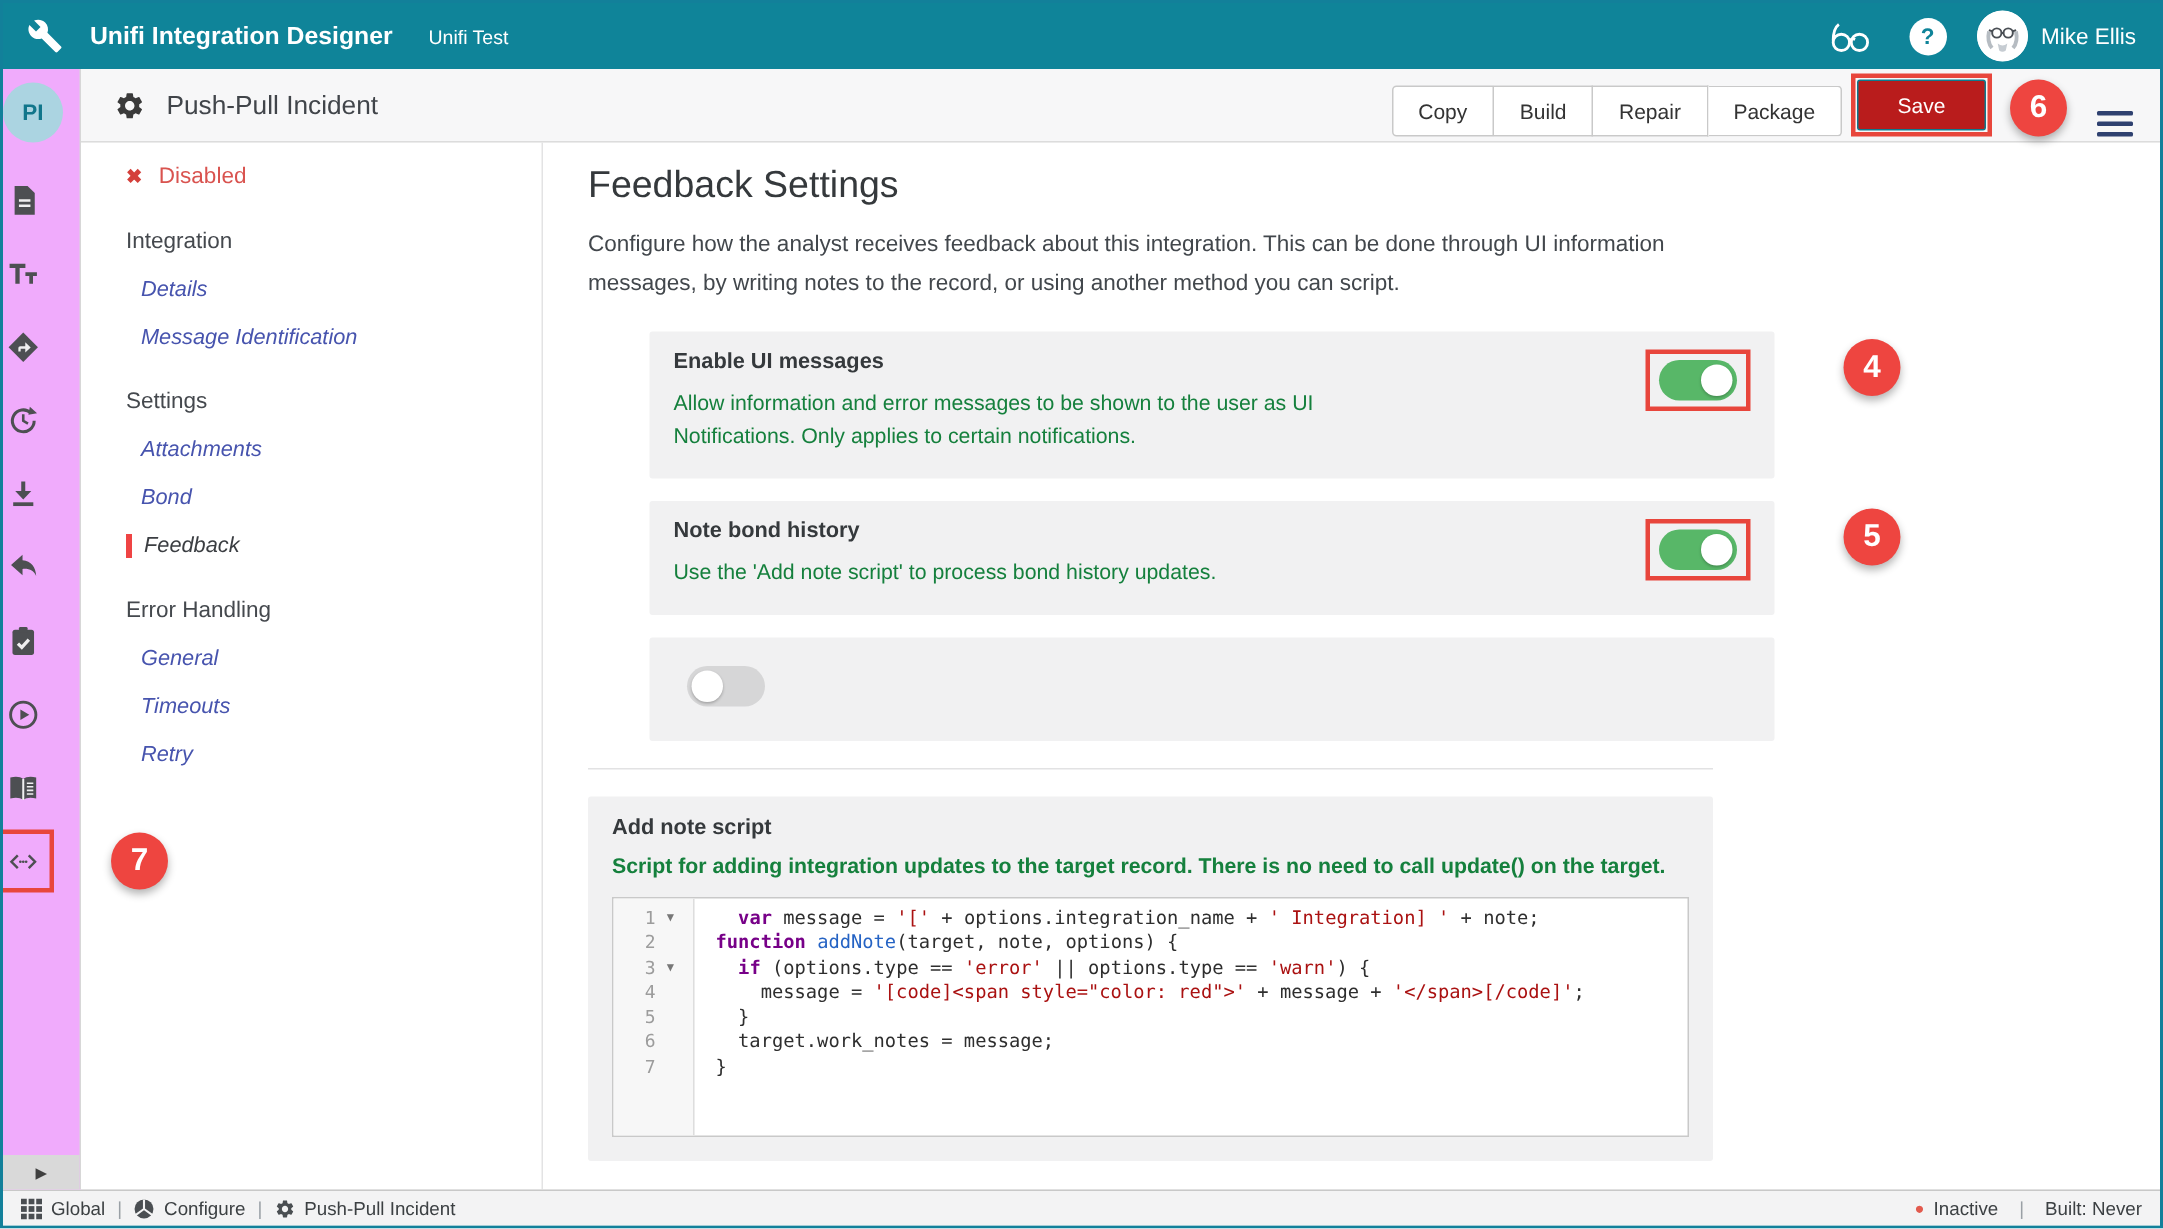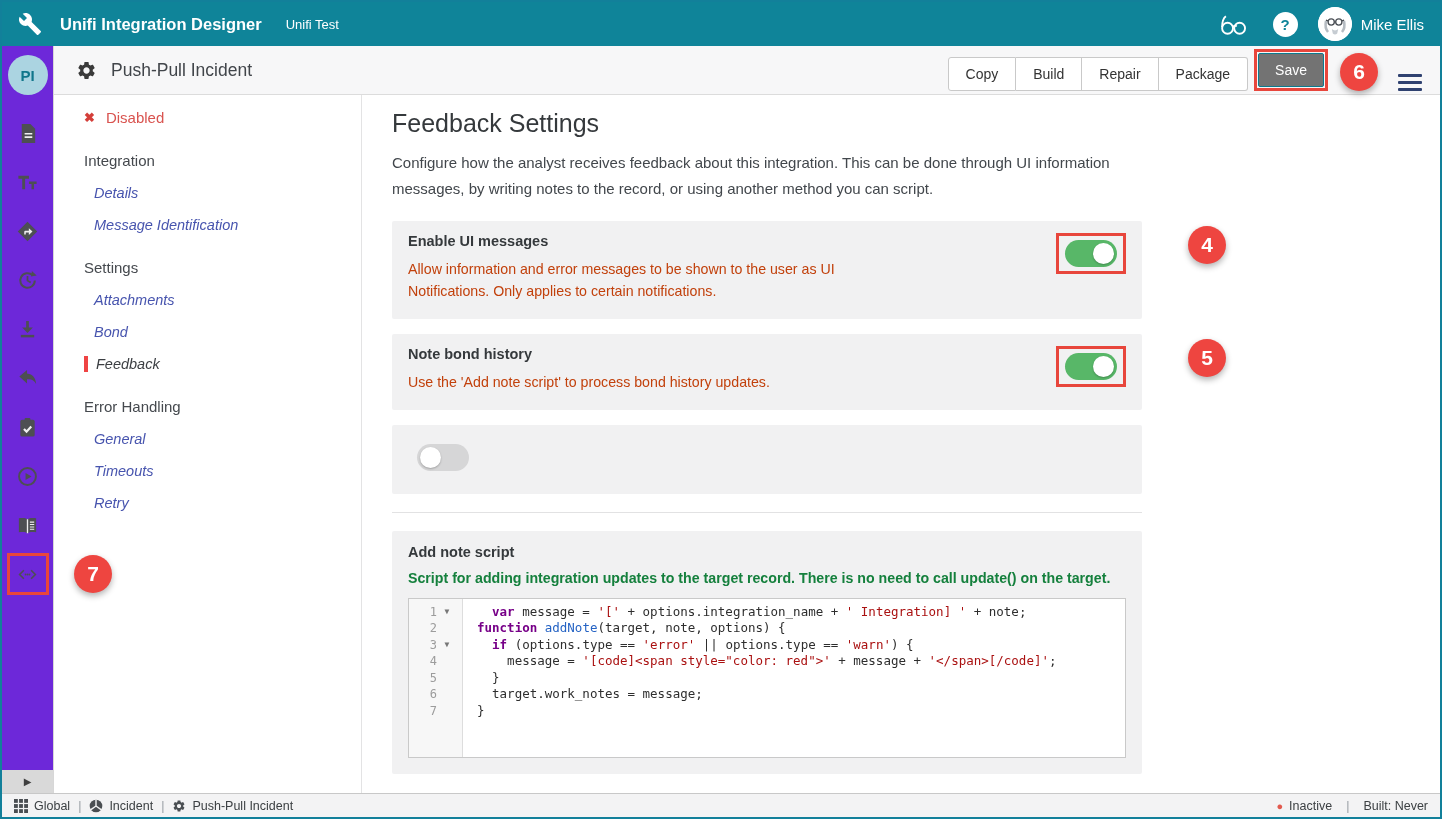--- a/index.html
+++ b/index.html
@@ -17,22 +17,22 @@
   .tb-right { margin-left:auto; display:flex; align-items:center; }
   .tb-glasses { width:32px; height:26px; display:flex; }
   .tb-help { width:25px; height:25px; border-radius:50%; background:#fff; color:#0f8499;
              font-weight:bold; font-size:15px; display:flex; align-items:center; justify-content:center; margin-left:24px; }
   .tb-avatar { width:34px; height:34px; border-radius:50%; overflow:hidden; margin-left:20px; background:#fff; }
   .tb-user { color:#fff; font-size:15px; margin-left:9px; }
 
   
   .app-body { flex:1; display:flex; min-height:0; }
 
-  .sidebar { width:52px; flex:0 0 52px; background:#6d28d9; border-right:1px solid #d7d7d7;
-             position:relative; display:flex; flex-direction:column; align-items:center; }
+  .sidebar { width:52px; flex:0 0 52px; background:#f0abfc; border-right:1px solid #d7d7d7;
+             position:relative; display:flex; flex-direction:column; align-items:flex-start; }
   .avatar-pi { width:40px; height:40px; border-radius:50%; background:#abd4e1; color:#11768b;
                font-weight:bold; font-size:15px; display:flex; align-items:center; justify-content:center; margin-top:9px; }
   .icon-stack { margin-top:25px; display:flex; flex-direction:column; gap:23px; align-items:center; }
   .icon-cell { width:26px; height:26px; display:flex; align-items:center; justify-content:center; }
   .icon-cell svg { width:23px; height:23px; fill:#4d4f52; }
   .icon-cell.annotated { outline:3px solid #e8463c; outline-offset:5px; }
   .expand-btn { position:absolute; bottom:0; left:0; width:51px; height:23px; background:#d9d9d9;
                 display:flex; align-items:center; justify-content:center; color:#3f3f3f; font-size:10px; cursor:pointer; }
 
   .workspace { flex:1; display:flex; flex-direction:column; min-width:0; }
@@ -43,21 +43,21 @@
   .ph-gear { width:21px; height:21px; display:flex; margin-right:14px; }
   .ph-gear svg { fill:#3a3a3a; width:21px; height:21px; }
   .ph-title { font-size:17.5px; color:#41454a; }
   .ph-actions { margin-left:auto; display:flex; align-items:flex-end; }
   .btn-group { display:flex; }
   .hbtn { height:34px; padding:0 17px; background:#fff; border:1px solid #c9c9c9; border-left:none;
           font-size:14px; color:#333; font-family:inherit; cursor:pointer; }
   .hbtn:first-child { border-left:1px solid #c9c9c9; border-radius:3px 0 0 3px; }
   .hbtn:last-child { border-radius:0 3px 3px 0; }
   .save-frame { border:3px solid #e8463c; margin-left:6px; padding:1px; display:flex; }
-  .save-btn { height:34px; padding:0 16px; background:#737373; color:#fff; border:1px solid #0d7habc;
+  .save-btn { height:34px; padding:0 26px; background:#b91c1c; color:#fff; border:1px solid #0d7habc;
               border:1px solid #0d7a8e; font-size:14px; font-family:inherit; border-radius:2px; cursor:pointer; }
   .badge { width:38px; height:38px; border-radius:50%; background:#ee4540; color:#fff; font-size:21px;
            font-weight:bold; display:flex; align-items:center; justify-content:center;
            box-shadow:0 3px 6px rgba(0,0,0,.3); }
   .badge-6 { margin-left:12px; }
   .hamburger { margin-left:20px; display:flex; flex-direction:column; gap:4px; width:24px; cursor:pointer; }
   .hamburger span { height:3px; background:#2f4170; border-radius:1px; }
 
   
   .content-row { flex:1; display:flex; min-height:0; }
@@ -67,24 +67,24 @@
   .nav-status .x-glyph { color:#d43f3a; font-size:13px; font-weight:bold; }
   .nav-section-title { margin-top:26px; font-size:15px; color:#45494e; }
   .nav-item { margin-top:16px; margin-left:10px; font-size:14.5px; color:#4754ae; cursor:pointer;font-style:italic; }
   .nav-item.active { color:#3b3e42; border-left:4px solid #ef4444; padding-left:8px; margin-left:0; }
 
   .main { flex:1; padding:10px 0 0 30px; position:relative; }
   .main-title { font-size:25px; font-weight:400; color:#35393c; margin:4px 0 12px; }
   .main-desc { font-size:15px; color:#42474c; line-height:1.75; max-width:720px; margin-bottom:18px; }
 
   .card { width:750px; background:#f1f1f2; border-radius:2px; padding:12px 16px 16px; margin-bottom:15px;
-          display:flex; position:relative; min-height:66px; }
+          display:flex; position:relative; min-height:66px;margin-left:41px; }
   .card-left { flex:1; }
   .card-title { font-size:14.5px; font-weight:bold; color:#35393c; margin-bottom:9px; }
-  .card-desc { font-size:14.2px; color:#c2410c; line-height:1.6; max-width:470px; }
+  .card-desc { font-size:14.2px; color:#15803d; line-height:1.6; max-width:470px; }
   .toggle-slot { display:flex; align-items:flex-start; }
   .anno-frame { border:3px solid #e8463c; padding:4px 6px; }
   .anno-frame.ghost { border-color:transparent; }
   .toggle { width:52px; height:27px; border-radius:14px; position:relative; cursor:pointer; }
   .toggle.on { background:#58b768; }
   .toggle.off { background:#d6d6d7; }
   .knob { position:absolute; top:3px; width:21px; height:21px; border-radius:50%; background:#fff;
           box-shadow:0 1px 2px rgba(0,0,0,.25); }
   .toggle.on .knob { right:3px; }
   .toggle.off .knob { left:3px; }
@@ -404,21 +404,21 @@
         <span class="sb-sep">|</span>
         <span class="sb-item">
           <span style="display: flex;">
             <svg viewBox="0 0 16 16">
               <circle cx="8" cy="8" r="7.2"></circle>
               <g stroke="#f3f3f4" stroke-width="1.6" fill="none">
                 <path d="M8 8V.8M8 8 1.8 12.5M8 8l6.2 4.5"></path>
               </g>
             </svg>
           </span>
-          <span>Incident</span>
+          <span>Configure</span>
         </span>
         <span class="sb-sep">|</span>
         <span class="sb-item">
           <span style="display: flex;">
             <svg viewBox="0 0 24 24">
               <path d="M19.14 12.94c.04-.3.06-.61.06-.94 0-.32-.02-.64-.07-.94l2.03-1.58c.18-.14.23-.41.12-.61l-1.92-3.32c-.12-.22-.37-.29-.59-.22l-2.39.96c-.5-.38-1.03-.7-1.62-.94l-.36-2.54c-.04-.24-.24-.41-.48-.41h-3.84c-.24 0-.43.17-.47.41l-.36 2.54c-.59.24-1.13.57-1.62.94l-2.39-.96c-.22-.08-.47 0-.59.22L2.74 8.87c-.12.21-.08.47.12.61l2.03 1.58c-.05.3-.09.63-.09.94s.02.64.07.94l-2.03 1.58c-.18.14-.23.41-.12.61l1.92 3.32c.12.22.37.29.59.22l2.39-.96c.5.38 1.03.7 1.62.94l.36 2.54c.05.24.24.41.48.41h3.84c.24 0 .44-.17.47-.41l.36-2.54c.59-.24 1.13-.56 1.62-.94l2.39.96c.22.08.47 0 .59-.22l1.92-3.32c.12-.22.07-.47-.12-.61l-2.01-1.58zM12 15.6c-1.98 0-3.6-1.62-3.6-3.6s1.62-3.6 3.6-3.6 3.6 1.62 3.6 3.6-1.62 3.6-3.6 3.6z"></path>
             </svg>
           </span>
           <span>Push-Pull Incident</span>
         </span>

